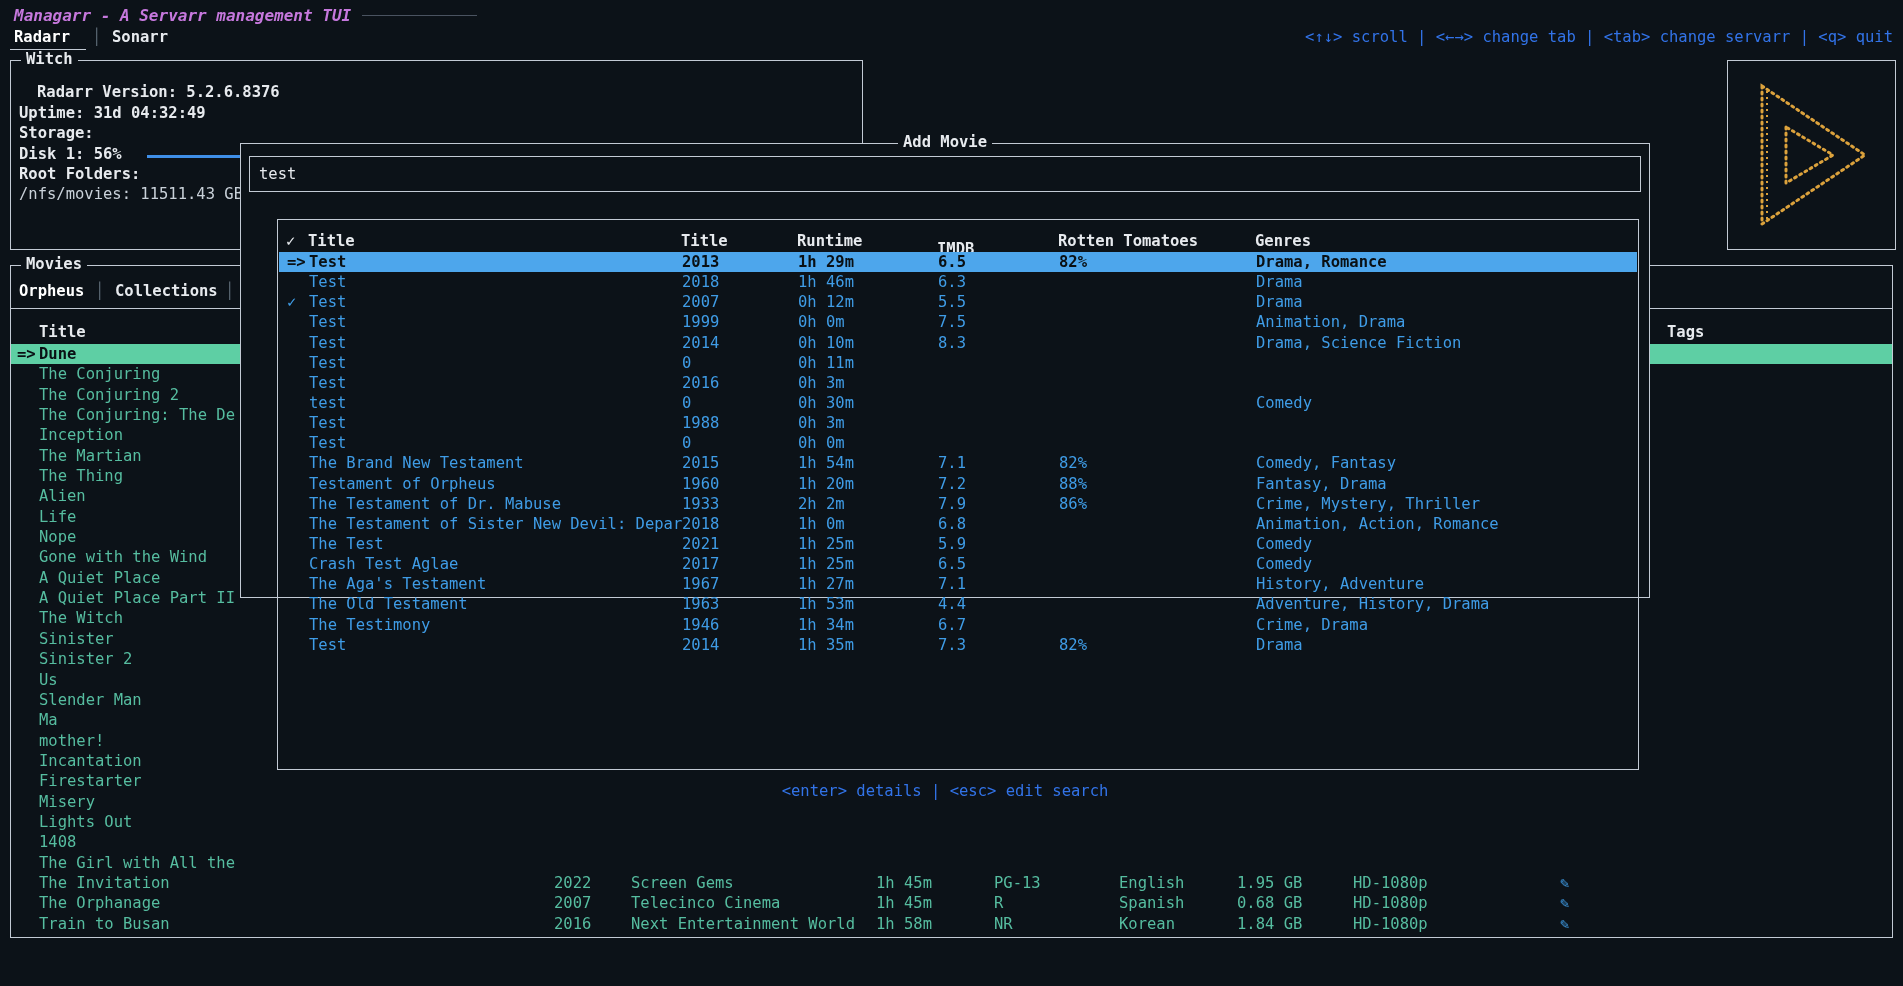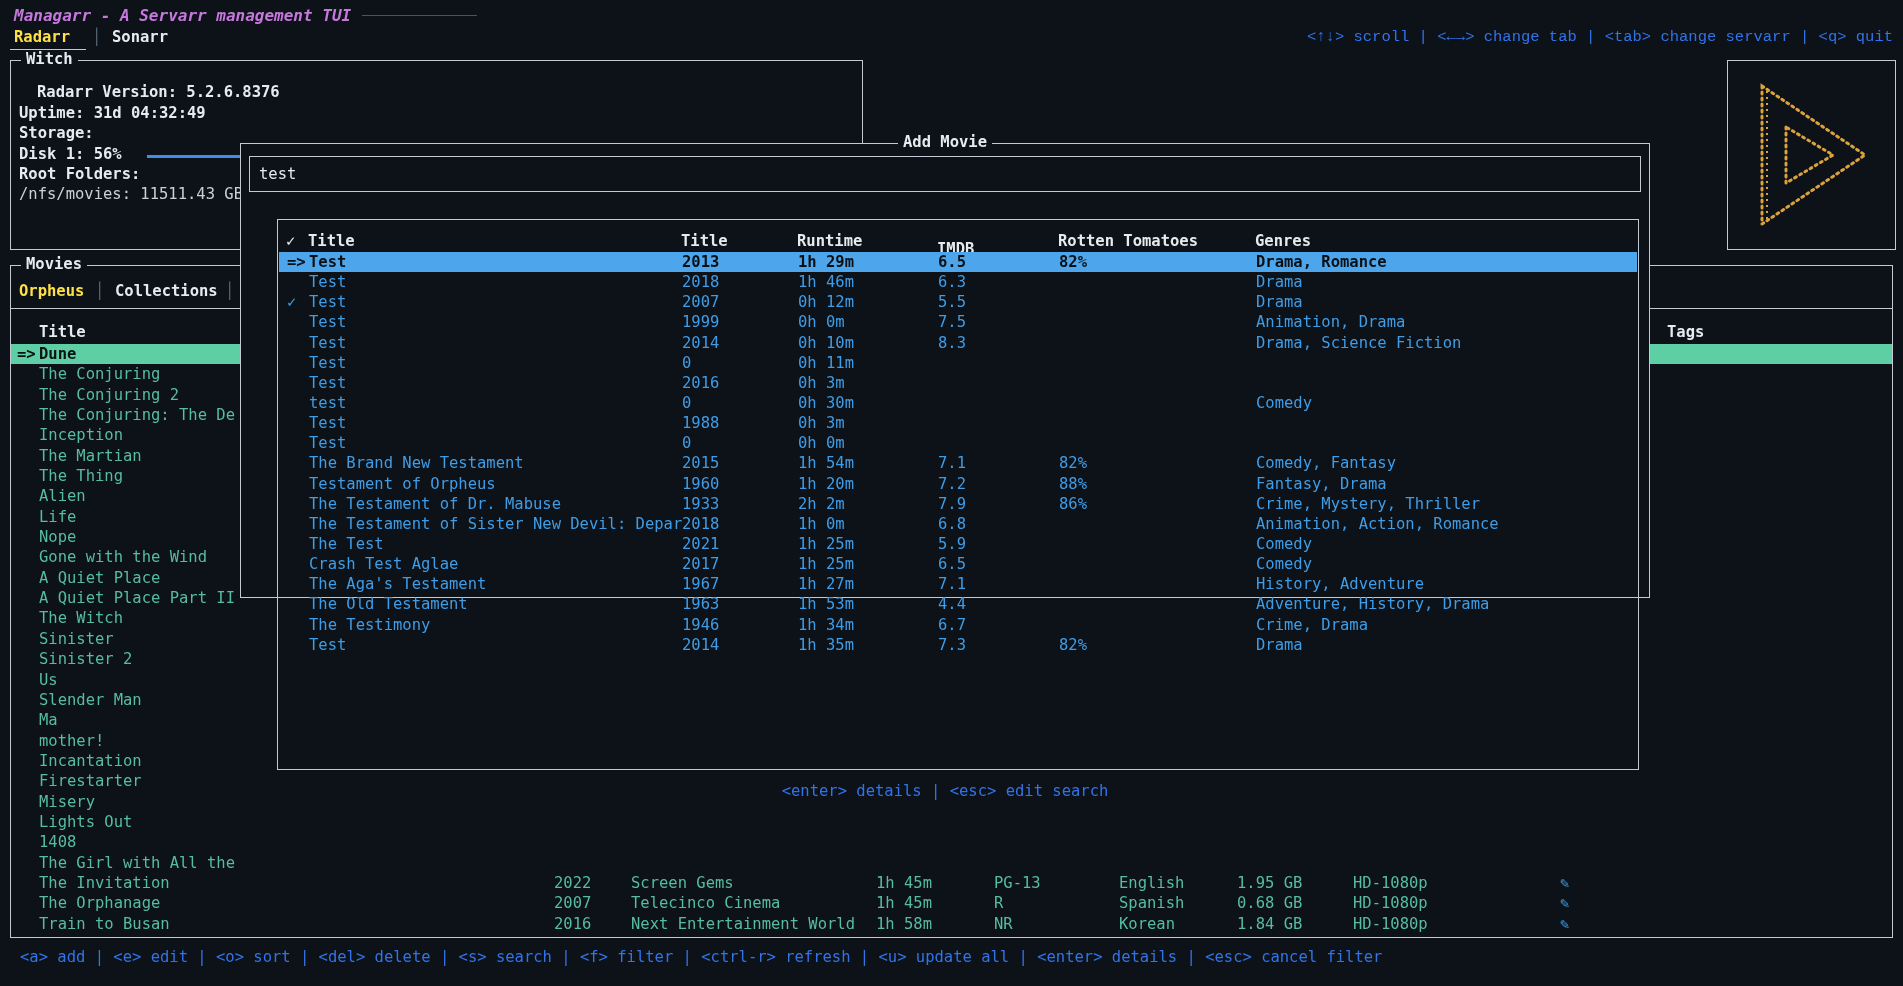--- a/index.html
+++ b/index.html
@@ -7,21 +7,21 @@
   body {
     background:#0c1218; color:#e7eaee;
     font-family:"DejaVu Sans Mono", monospace;
     font-size:15.5px;
   }
   .screen { position:relative; width:1903px; height:986px; background:#0c1218; overflow:hidden; }
   .abs { position:absolute; white-space:pre; }
   .b { font-weight:bold; }
   .it { font-style:italic; }
   .blue { color:#3273e8; }
-  .orange { color:#fde047; }
+  .orange { color:#ffffff; }
   .magenta { color:#c678dd; }
   .dim { color:#5a6672; }
   .box { position:absolute; border:1px solid #c3cad4; }
   .box-title { position:absolute; top:-11px; background:#0c1218; padding:0 5px; font-weight:bold; color:#e7eaee; white-space:pre; }
   .hline { position:absolute; height:1px; background:#c3cad4; }
   .rule-dim { position:absolute; height:1px; background:#4a5360; }
   .gauge-track { position:absolute; height:3px; background:#1d3350; }
   .gauge-fill { height:100%; background:#3f8fe8; }
   
   .lrow { position:relative; height:20.35px; line-height:20.35px; color:#56bda0; }
@@ -44,21 +44,21 @@
 <div class="screen">
 
   <div class="abs magenta b it" style="left:14px; top:6px; font-size:16px;">Managarr - A Servarr management TUI</div>
   <div class="rule-dim" style="left:362px; top:15px; width:115px;"></div>
 
   <div class="abs orange b" style="left:14px; top:28px;">Radarr</div>
   <div class="abs dim" style="left:92px; top:28px;">│</div>
   <div class="abs b" style="left:112px; top:28px;">Sonarr</div>
   <div class="hline" style="left:10px; top:49px; width:76px;"></div>
 
-  <div class="abs blue" style="right:10px; top:28px;font-family:Liberation Mono, monospace;">&lt;↑↓&gt; scroll | &lt;←→&gt; change tab | &lt;tab&gt; change servarr | &lt;q&gt; quit</div>
+  <div class="abs blue" style="right:10px; top:28px;">&lt;↑↓&gt; scroll | &lt;←→&gt; change tab | &lt;tab&gt; change servarr | &lt;q&gt; quit</div>
 
   <div class="box" style="left:10px; top:60px; width:853px; height:190px;">
     <span class="box-title" style="left:10px;">Witch</span>
     <div class="abs b" style="left:8px; top:22px;margin-left:18px;">Radarr Version: 5.2.6.8376</div>
     <div class="abs b" style="left:8px; top:43px;">Uptime: 31d 04:32:49</div>
     <div class="abs b" style="left:8px; top:63px;">Storage:</div>
     <div class="abs b" style="left:8px; top:84px;">Disk 1: 56%</div>
     <div class="gauge-track" style="left:136px; top:94px; width:702px;">
       <div class="gauge-fill" style="width: 56%;"></div>
     </div>
@@ -103,15 +103,14 @@
       <div class="abs b" style="left:659px; top:12px;margin-top:8px;">IMDB</div>
       <div class="abs b" style="left:780px; top:12px;">Rotten Tomatoes</div>
       <div class="abs b" style="left:977px; top:12px;">Genres</div>
 
       <div class="abs" style="left:1px; top:32px; width:1358px;"><div class="trow sel"><span style="left: 8px;">=&gt;</span><span style="left: 30px;">Test</span><span style="left: 403px;">2013</span><span style="left: 519px;">1h 29m</span><span style="left: 659px;">6.5</span><span style="left: 780px;">82%</span><span style="left: 977px;">Drama, Romance</span></div><div class="trow"><span style="left: 30px;">Test</span><span style="left: 403px;">2018</span><span style="left: 519px;">1h 46m</span><span style="left: 659px;">6.3</span><span style="left: 977px;">Drama</span></div><div class="trow"><span style="left: 8px;">✓</span><span style="left: 30px;">Test</span><span style="left: 403px;">2007</span><span style="left: 519px;">0h 12m</span><span style="left: 659px;">5.5</span><span style="left: 977px;">Drama</span></div><div class="trow"><span style="left: 30px;">Test</span><span style="left: 403px;">1999</span><span style="left: 519px;">0h 0m</span><span style="left: 659px;">7.5</span><span style="left: 977px;">Animation, Drama</span></div><div class="trow"><span style="left: 30px;">Test</span><span style="left: 403px;">2014</span><span style="left: 519px;">0h 10m</span><span style="left: 659px;">8.3</span><span style="left: 977px;">Drama, Science Fiction</span></div><div class="trow"><span style="left: 30px;">Test</span><span style="left: 403px;">0</span><span style="left: 519px;">0h 11m</span></div><div class="trow"><span style="left: 30px;">Test</span><span style="left: 403px;">2016</span><span style="left: 519px;">0h 3m</span></div><div class="trow"><span style="left: 30px;">test</span><span style="left: 403px;">0</span><span style="left: 519px;">0h 30m</span><span style="left: 977px;">Comedy</span></div><div class="trow"><span style="left: 30px;">Test</span><span style="left: 403px;">1988</span><span style="left: 519px;">0h 3m</span></div><div class="trow"><span style="left: 30px;">Test</span><span style="left: 403px;">0</span><span style="left: 519px;">0h 0m</span></div><div class="trow"><span style="left: 30px;">The Brand New Testament</span><span style="left: 403px;">2015</span><span style="left: 519px;">1h 54m</span><span style="left: 659px;">7.1</span><span style="left: 780px;">82%</span><span style="left: 977px;">Comedy, Fantasy</span></div><div class="trow"><span style="left: 30px;">Testament of Orpheus</span><span style="left: 403px;">1960</span><span style="left: 519px;">1h 20m</span><span style="left: 659px;">7.2</span><span style="left: 780px;">88%</span><span style="left: 977px;">Fantasy, Drama</span></div><div class="trow"><span style="left: 30px;">The Testament of Dr. Mabuse</span><span style="left: 403px;">1933</span><span style="left: 519px;">2h 2m</span><span style="left: 659px;">7.9</span><span style="left: 780px;">86%</span><span style="left: 977px;">Crime, Mystery, Thriller</span></div><div class="trow"><span style="left: 30px;">The Testament of Sister New Devil: Depar</span><span style="left: 403px;">2018</span><span style="left: 519px;">1h 0m</span><span style="left: 659px;">6.8</span><span style="left: 977px;">Animation, Action, Romance</span></div><div class="trow"><span style="left: 30px;">The Test</span><span style="left: 403px;">2021</span><span style="left: 519px;">1h 25m</span><span style="left: 659px;">5.9</span><span style="left: 977px;">Comedy</span></div><div class="trow"><span style="left: 30px;">Crash Test Aglae</span><span style="left: 403px;">2017</span><span style="left: 519px;">1h 25m</span><span style="left: 659px;">6.5</span><span style="left: 977px;">Comedy</span></div><div class="trow"><span style="left: 30px;">The Aga's Testament</span><span style="left: 403px;">1967</span><span style="left: 519px;">1h 27m</span><span style="left: 659px;">7.1</span><span style="left: 977px;">History, Adventure</span></div><div class="trow"><span style="left: 30px;">The Old Testament</span><span style="left: 403px;">1963</span><span style="left: 519px;">1h 53m</span><span style="left: 659px;">4.4</span><span style="left: 977px;">Adventure, History, Drama</span></div><div class="trow"><span style="left: 30px;">The Testimony</span><span style="left: 403px;">1946</span><span style="left: 519px;">1h 34m</span><span style="left: 659px;">6.7</span><span style="left: 977px;">Crime, Drama</span></div><div class="trow"><span style="left: 30px;">Test</span><span style="left: 403px;">2014</span><span style="left: 519px;">1h 35m</span><span style="left: 659px;">7.3</span><span style="left: 780px;">82%</span><span style="left: 977px;">Drama</span></div></div>
     </div>
   </div>
 
   <div class="abs blue" style="left:240px; top:782px; width:1410px; text-align:center;">&lt;enter&gt; details | &lt;esc&gt; edit search</div>
 
-  <div class="abs blue" style="left:20px; top:948px;">&lt;a&gt; add | &lt;e&gt; edit | &lt;o&gt; sort | &lt;del&gt; delete | &lt;s&gt; search | &lt;f&gt; filter | &lt;ctrl-r&gt; refresh | &lt;u&gt; update all | &lt;enter&gt; details | &lt;esc&gt; cancel filter</div>
 
 </div>
 
 </body></html>

